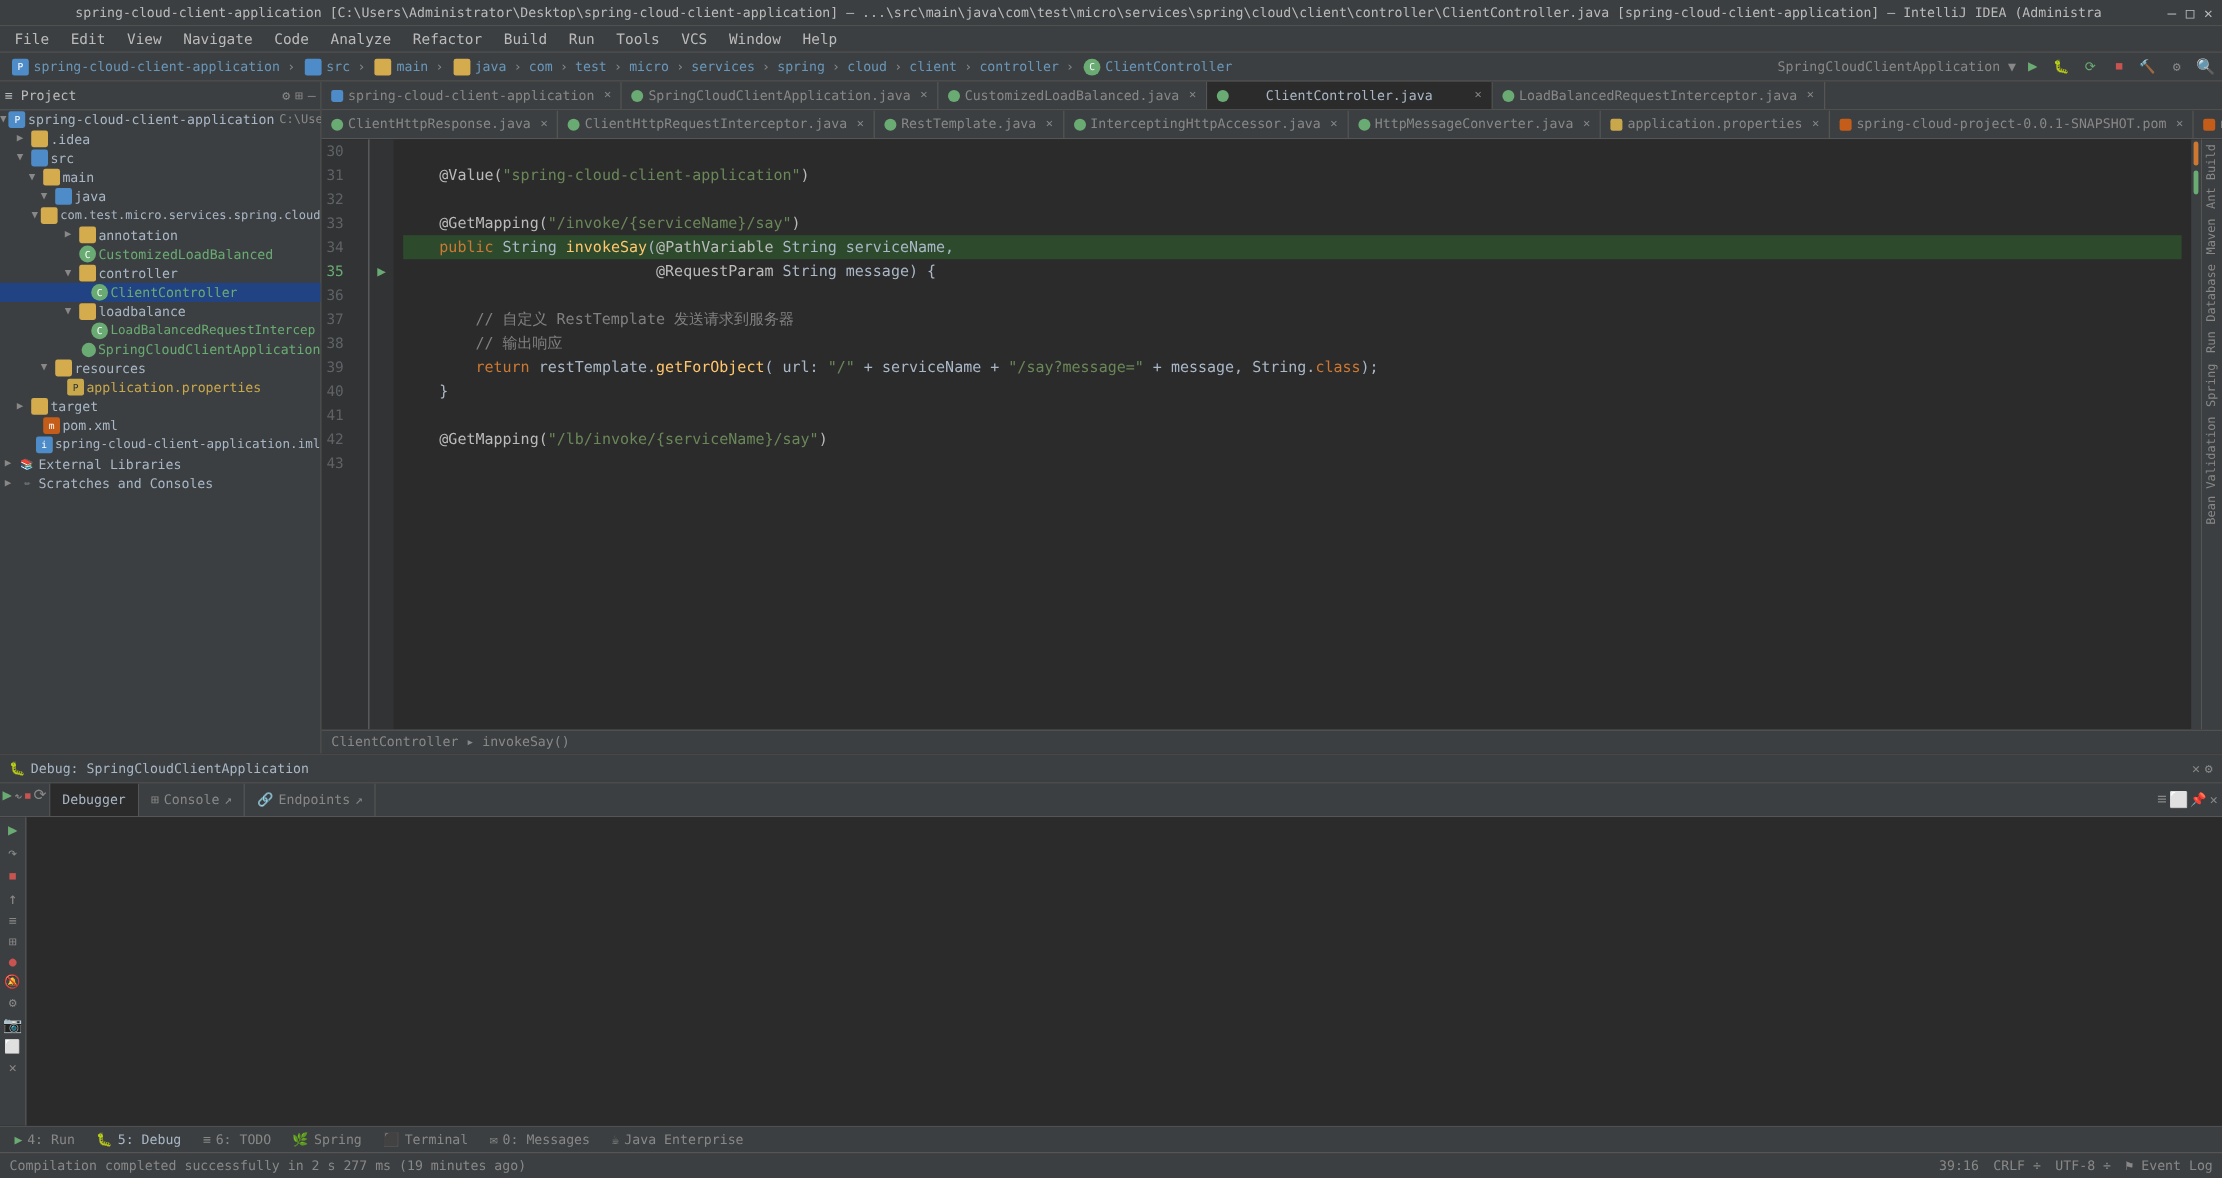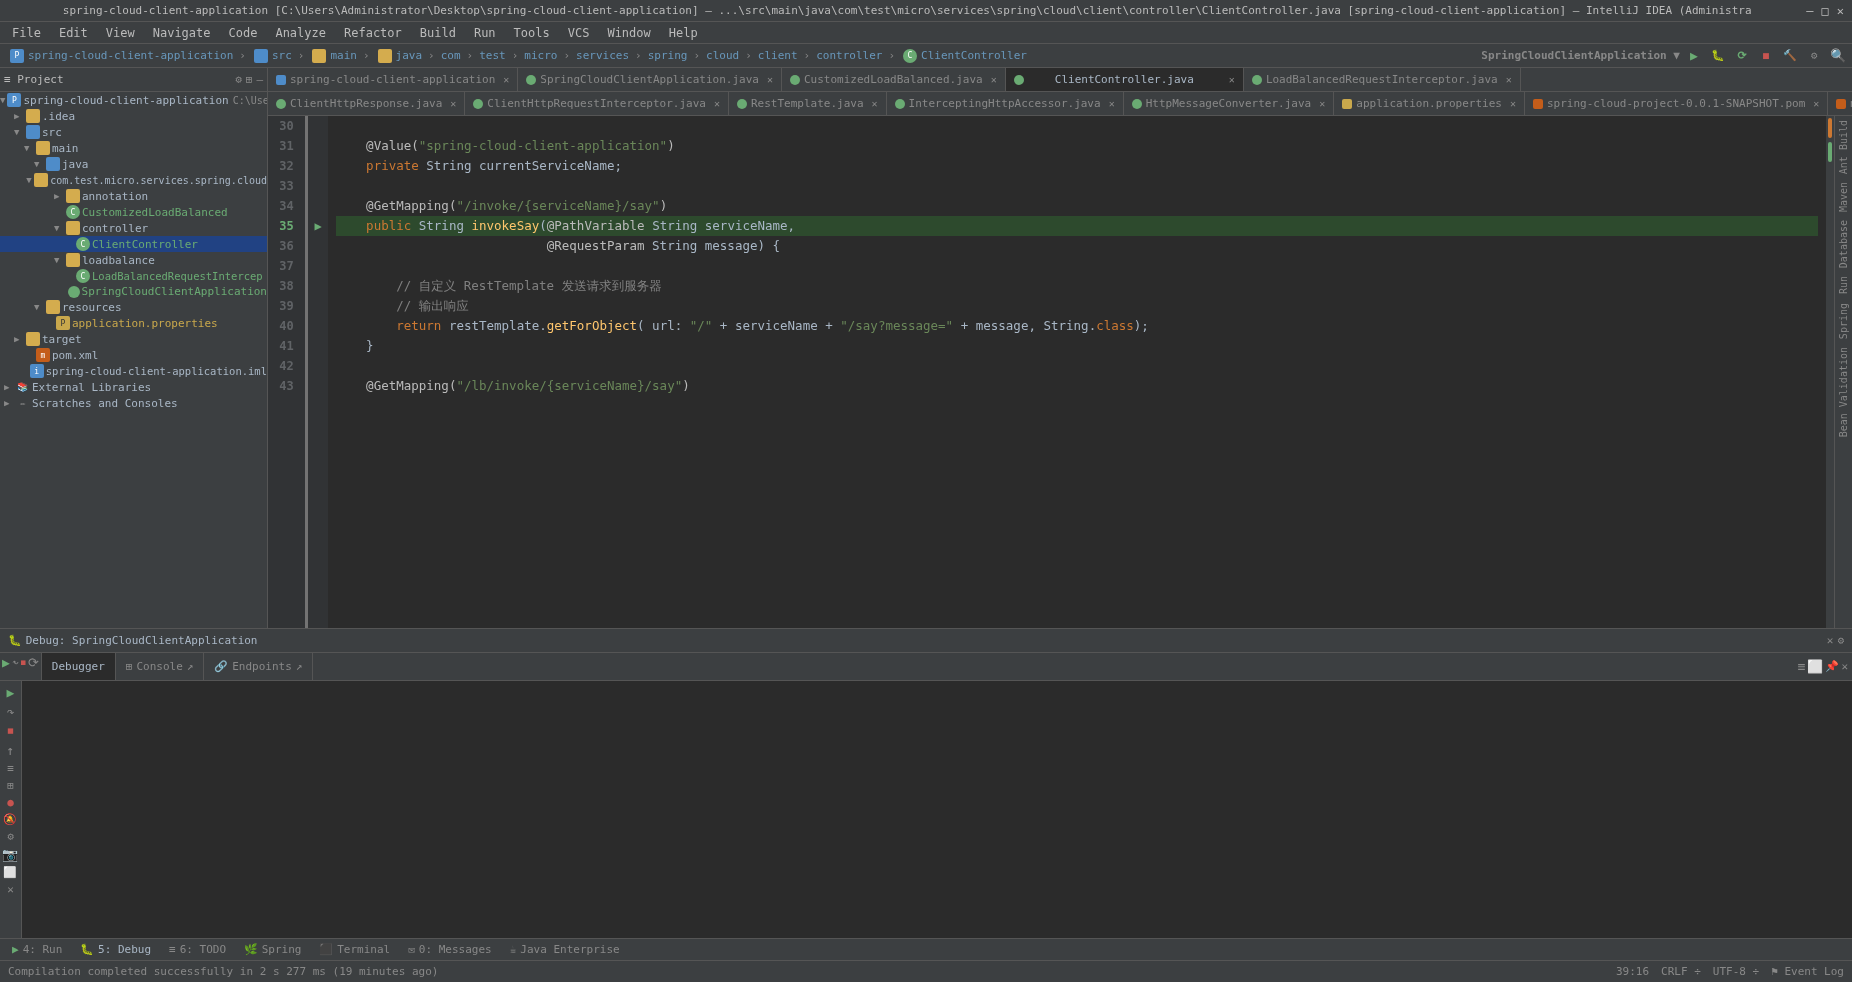--- a/index.html
+++ b/index.html
@@ -49,21 +49,21 @@
     .editor-tab { display: flex; align-items: center; padding: 0 8px; font-size: 11px; color: #888; border-right: 1px solid #555; cursor: pointer; gap: 4px; white-space: nowrap; }
     .editor-tab.active { background: #2b2b2b; color: #a9b7c6; gap: 31px; }
     .editor-tab .tab-close { color: #888; font-size: 10px; margin-left: 4px; }
     .tab-icon-c { width: 10px; height: 10px; background: #6aab73; border-radius: 50%; flex-shrink: 0; }
     .tab-icon-m { width: 10px; height: 10px; background: #c45d1a; border-radius: 2px; flex-shrink: 0; }
     .tab-icon-p { width: 10px; height: 10px; background: #c9a84c; border-radius: 2px; flex-shrink: 0; }
     .tab-icon-s { width: 10px; height: 10px; background: #4e8cc9; border-radius: 2px; flex-shrink: 0; }
 
     
     #code-editor { flex: 1; display: flex; background: #2b2b2b; overflow: hidden; }
-    #line-numbers { width: 40px; background: #313335; color: #606366; font-size: 12px; padding: 0 4px; text-align: center; line-height: 20px; overflow: hidden; flex-shrink: 0; border-right: 3px solid #737373; font-weight: bold; }
+    #line-numbers { width: 40px; background: #313335; color: #606366; font-size: 12px; padding: 0 4px; text-align: left; line-height: 20px; overflow: hidden; flex-shrink: 0; border-right: 1px solid #737373; }
     #code-content { flex: 1; padding: 0 8px; overflow: auto; line-height: 20px; font-size: 12.5px; }
     .code-line { display: flex; align-items: flex-start; min-height: 20px; }
     .code-text { white-space: pre; font-family: 'Consolas', monospace; }
 
     
     .kw { color: #cc7832; }
     .str { color: #6a8759; }
     .ann { color: #bbb; }
     .type { color: #a9b7c6; }
     .method { color: #ffc66d; }
@@ -163,21 +163,21 @@
   <span class="nav-item">cloud</span>
   <span class="nav-sep">›</span>
   <span class="nav-item">client</span>
   <span class="nav-sep">›</span>
   <span class="nav-item">controller</span>
   <span class="nav-sep">›</span>
   <span class="nav-item">
     <span class="tree-icon icon-java-file" style="font-size:8px;color:white;">C</span>
     ClientController
   </span>
-  <div id="run-toolbar" style="margin-left:auto;display:flex;align-items:center;gap:4px;font-weight:bold;">
+  <div id="run-toolbar" style="margin-left:auto;display:flex;align-items:center;gap:4px;">
     <span style="color:#888;font-size:11px;">SpringCloudClientApplication ▼</span>
     <span class="run-btn" style="color:#6aab73;">▶</span>
     <span class="run-btn" style="color:#6aab73;font-size:11px;">🐛</span>
     <span class="run-btn" style="color:#6aab73;font-size:11px;">⟳</span>
     <span class="run-btn red">⏹</span>
     <span class="run-btn gray" style="font-size:11px;">🔨</span>
     <span class="run-btn gray" style="font-size:11px;">⚙</span>
     <span class="run-btn gray" style="font-size:13px;">🔍</span>
   </div>
 </div>
@@ -453,23 +453,20 @@
         <div id="code-content" style="flex:1; padding: 0 8px; overflow:auto; line-height:20px; font-size:12.5px; font-family: Consolas, monospace;">
 
           <div class="code-line">
             <span class="code-text"></span>
           </div>
 
           <div class="code-line">
             <span class="code-text">    <span class="ann">@Value(</span><span class="str">"spring-cloud-client-application"</span><span class="ann">)</span></span>
           </div>
 
-          <div class="code-line">
-            <span class="code-text">    <span class="kw">private</span> <span class="type">String</span> currentServiceName;</span>
-          </div>
 
           <div class="code-line">
             <span class="code-text"></span>
           </div>
 
           <div class="code-line">
             <span class="code-text">    <span class="ann">@GetMapping(</span><span class="str">"/invoke/{serviceName}/say"</span><span class="ann">)</span></span>
           </div>
 
           <div class="code-line" style="background:#2d4a2d;">
@@ -519,20 +516,23 @@
           <div style="writing-mode:vertical-rl;font-size:10px;color:#888;transform:rotate(180deg);cursor:pointer;">Ant Build</div>
           <div style="writing-mode:vertical-rl;font-size:10px;color:#888;transform:rotate(180deg);cursor:pointer;">Maven</div>
           <div style="writing-mode:vertical-rl;font-size:10px;color:#888;transform:rotate(180deg);cursor:pointer;">Database</div>
           <div style="writing-mode:vertical-rl;font-size:10px;color:#888;transform:rotate(180deg);cursor:pointer;">Run</div>
           <div style="writing-mode:vertical-rl;font-size:10px;color:#888;transform:rotate(180deg);cursor:pointer;">Spring</div>
           <div style="writing-mode:vertical-rl;font-size:10px;color:#888;transform:rotate(180deg);cursor:pointer;">Bean Validation</div>
         </div>
 
       </div>
 
+      <div id="editor-breadcrumb">
+        <span>ClientController ▸ invokeSay()</span>
+      </div>
 
     </div>
   </div>
 
   <div id="debug-panel" style="height:310px;border-top:1px solid #555;display:flex;flex-direction:column;background:#2b2b2b;">
 
     <div id="debug-header" style="background:#3c3f41;height:24px;display:flex;align-items:center;padding:0 8px;border-bottom:1px solid #555;gap:4px;">
       <span style="color:#888;font-size:11px;">🐛</span>
       <span style="color:#a9b7c6;font-size:11px;">Debug: SpringCloudClientApplication</span>
       <span style="margin-left:auto;color:#888;font-size:11px;">✕</span>

